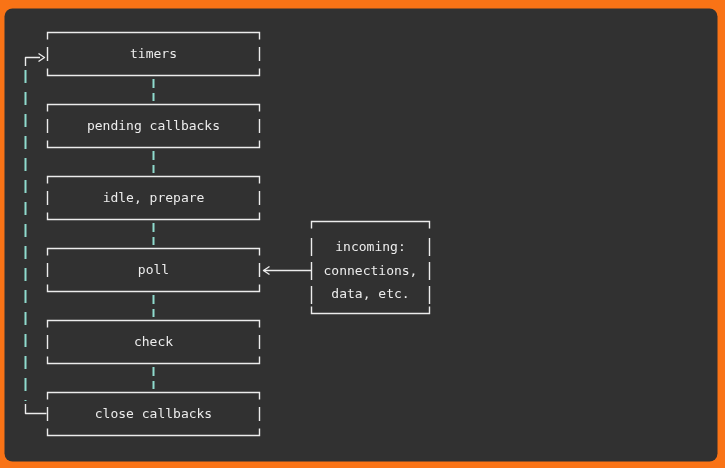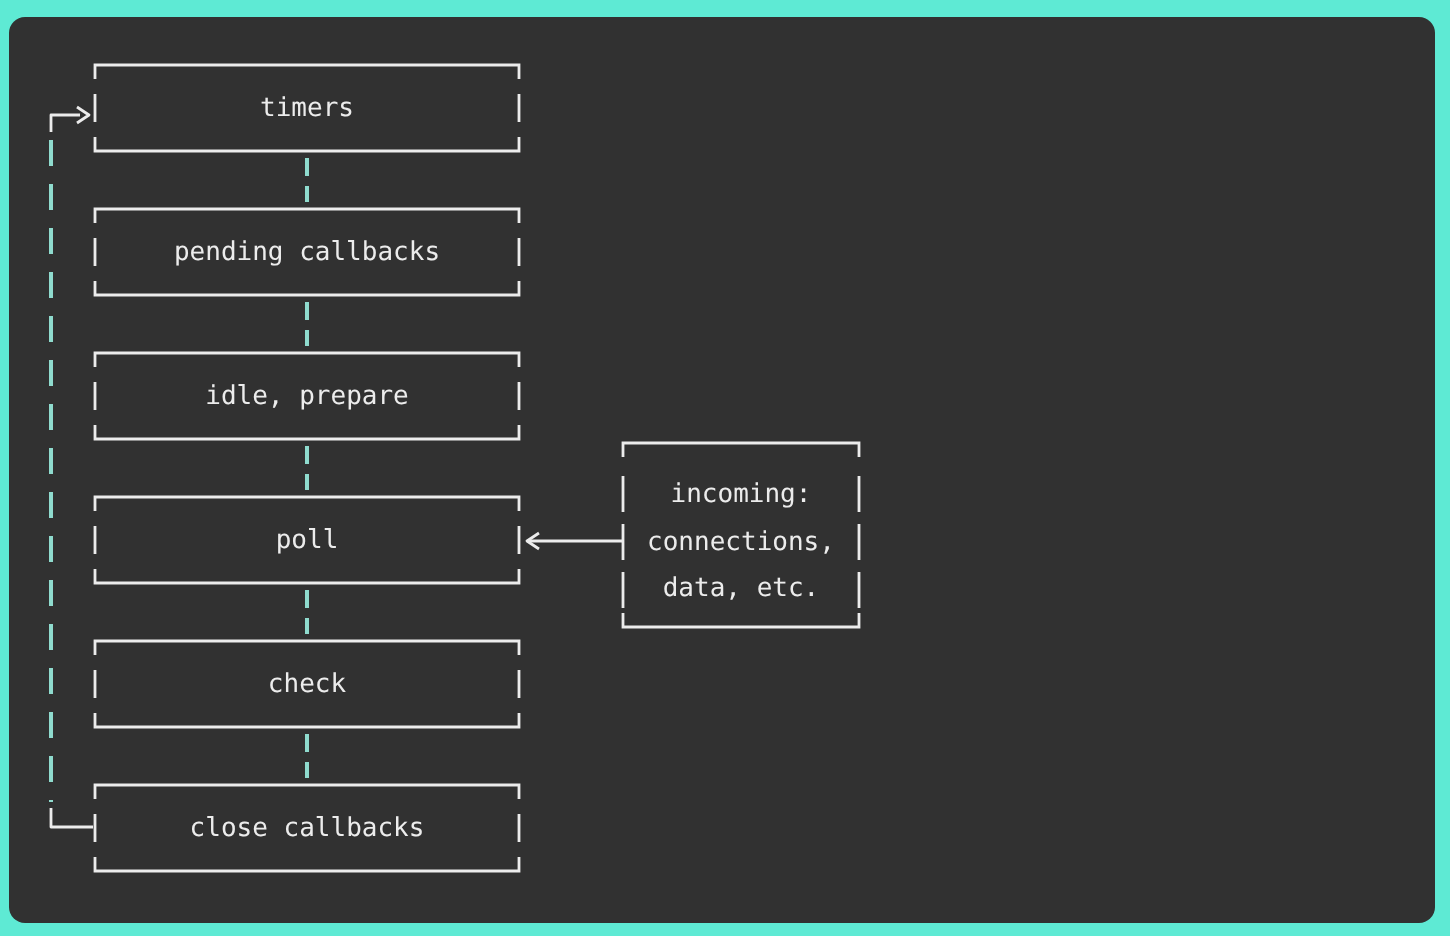--- a/index.html
+++ b/index.html
@@ -8,21 +8,21 @@
     background: #ffffff;
     width: 725px;
     height: 468px;
     overflow: hidden;
     font-family: "DejaVu Sans Mono", "Liberation Mono", monospace;
   }
   .stage {
     position: relative;
     width: 725px;
     height: 468px;
-    background: #5eead4;
+    background: #f97316;
   }
   svg { display: block; }
   .box-line   { stroke: #ececec; stroke-width: 1.4; fill: none; }
   .accent-dash{ stroke: #8fdbce; stroke-width: 2;   fill: none; }
   .arrow-line { stroke: #ececec; stroke-width: 1.4; fill: none; stroke-linejoin: round; }
   text {
     fill: #ececec;
     font-family: "DejaVu Sans Mono", "Liberation Mono", monospace;
     font-size: 13px;
     text-anchor: middle;

